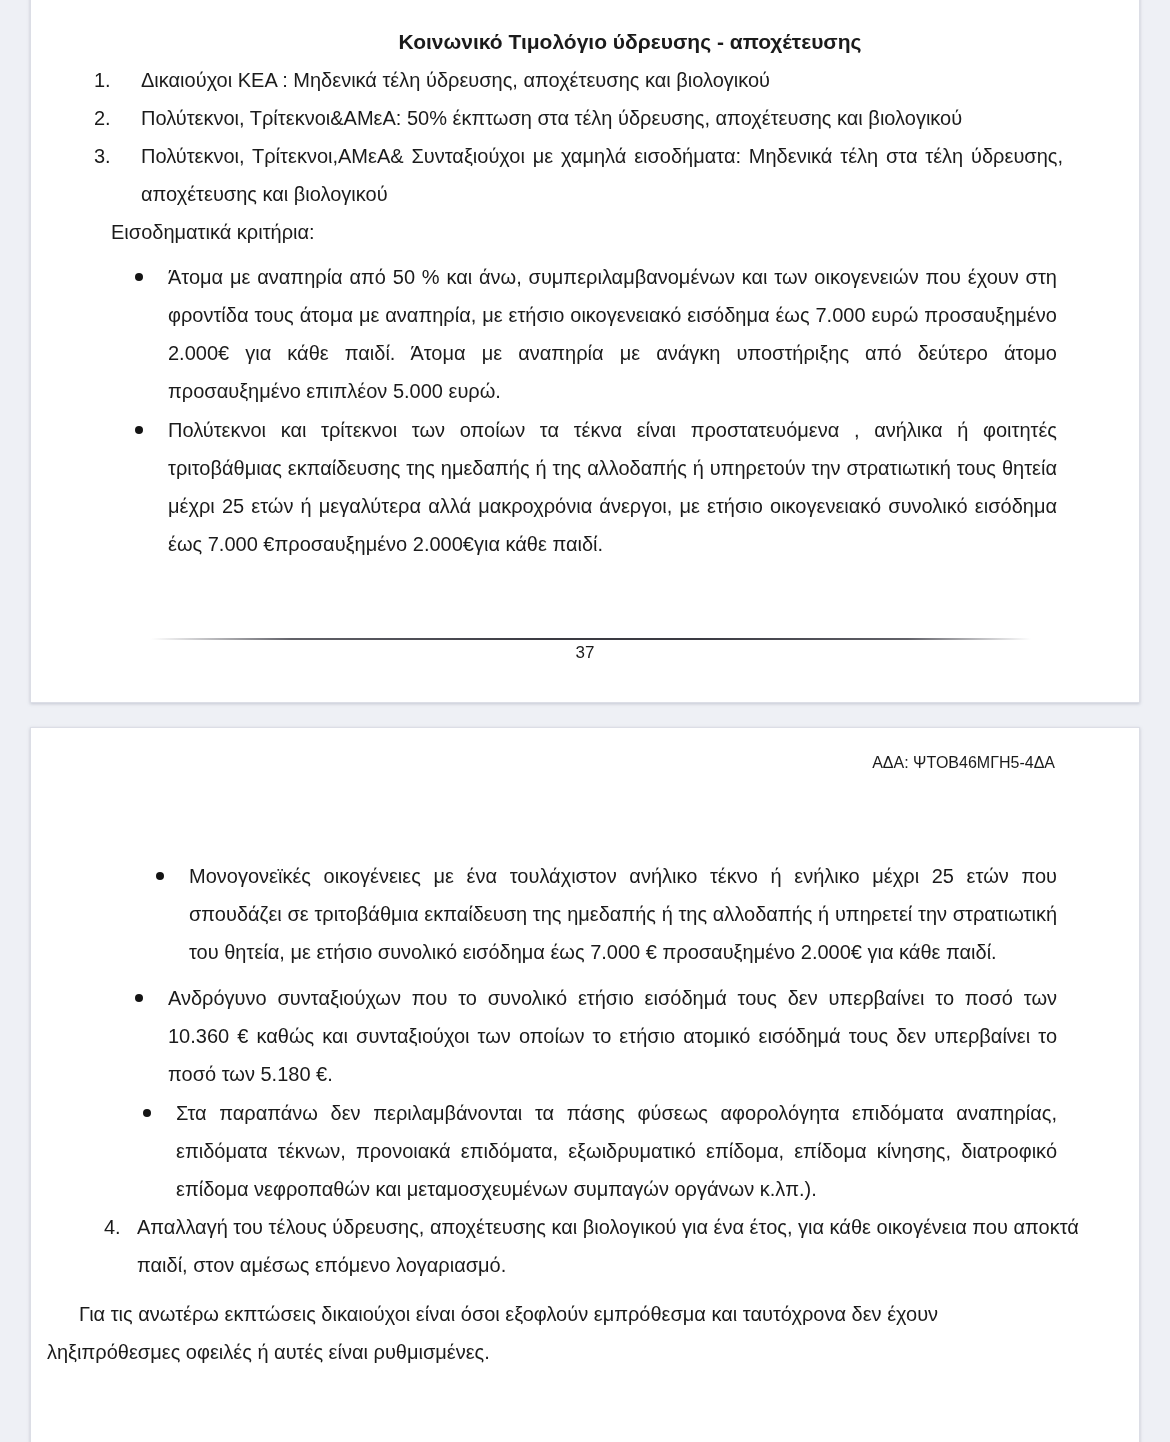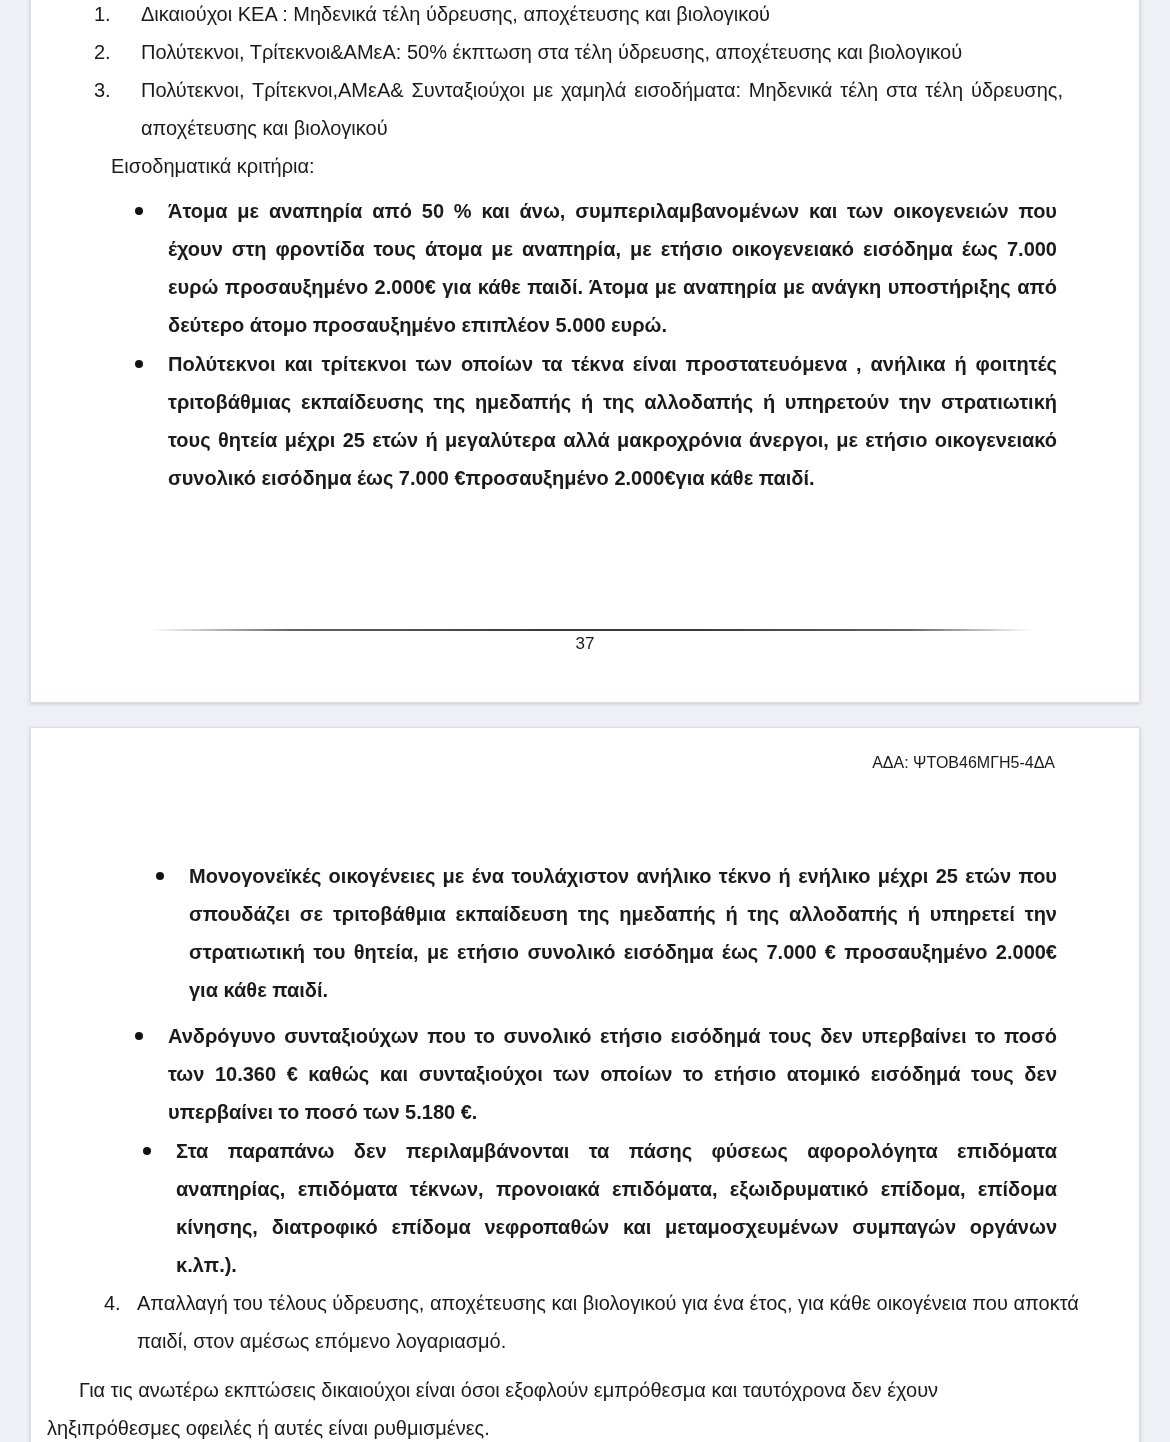--- a/index.html
+++ b/index.html
@@ -55,39 +55,38 @@
   .criteria {
     padding-left: 80px;
     text-underline-offset: 4px;
   }
 
   .bullet-item {
     position: relative;
     padding-left: 137px;
     padding-right: 82px;
     text-align: justify;
-    font-weight: bold;
   }
   .bullet-item .dot {
     position: absolute;
     left: 104px;
     top: 15px;
     width: 8px;
     height: 8px;
     border-radius: 50%;
     background: #141414;
   }
   .b1-p1 { margin-top: 7px; }
   .b2-p1 { margin-top: 1px; }
 
   .footer {
     position: absolute;
     left: 0;
     right: 0;
-    bottom: 17px;
+    bottom: 8px;
     height: 56px;
   }
   .footnote-line {
     position: absolute;
     left: 120px;
     right: 108px;
     top: 0;
     height: 2px;
     background: linear-gradient(90deg,
       rgba(110,110,120,0) 0%,
@@ -134,20 +133,21 @@
     padding-right: 116px;
     text-indent: 32px;
   }
 </style>
 </head>
 <body>
 
 <div class="canvas">
 
   <div class="page page1">
+    <div class="title">Κοινωνικό Τιμολόγιο ύδρευσης - αποχέτευσης</div>
 
     <div class="num-item">
       <span class="num">1.</span>
       <span>Δικαιούχοι ΚΕΑ : Μηδενικά τέλη ύδρευσης, αποχέτευσης και βιολογικού</span>
     </div>
     <div class="num-item">
       <span class="num">2.</span>
       <span>Πολύτεκνοι, Τρίτεκνοι&amp;ΑΜεΑ: 50% έκπτωση στα τέλη ύδρευσης, αποχέτευσης και βιολογικού</span>
     </div>
     <div class="num-item justify">

